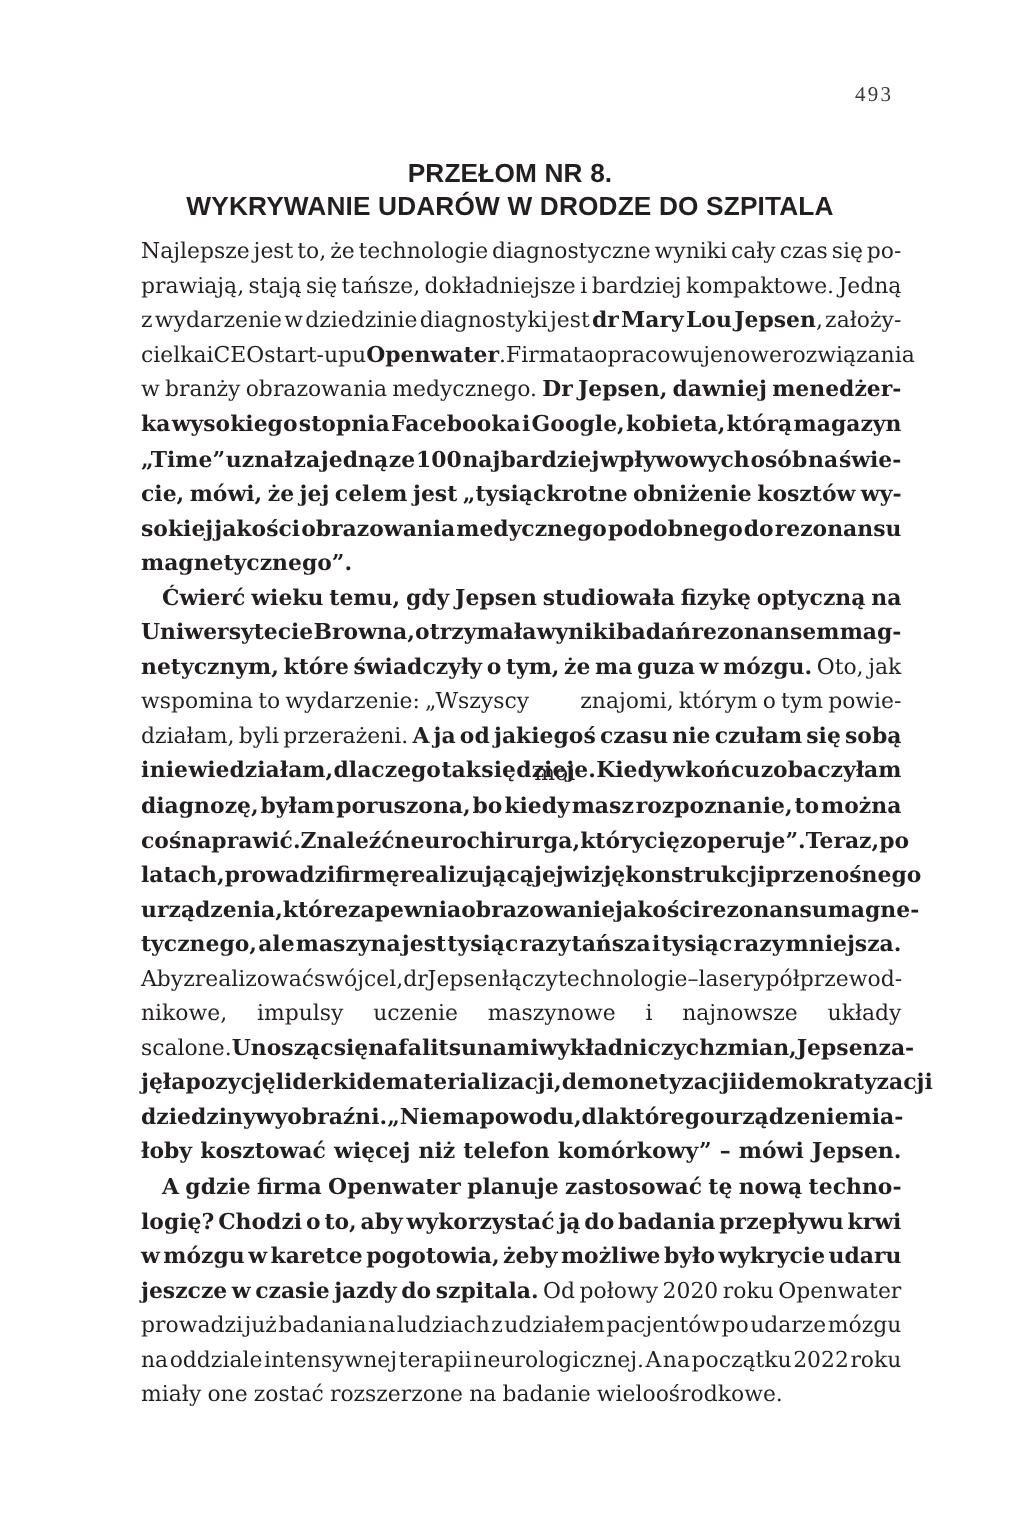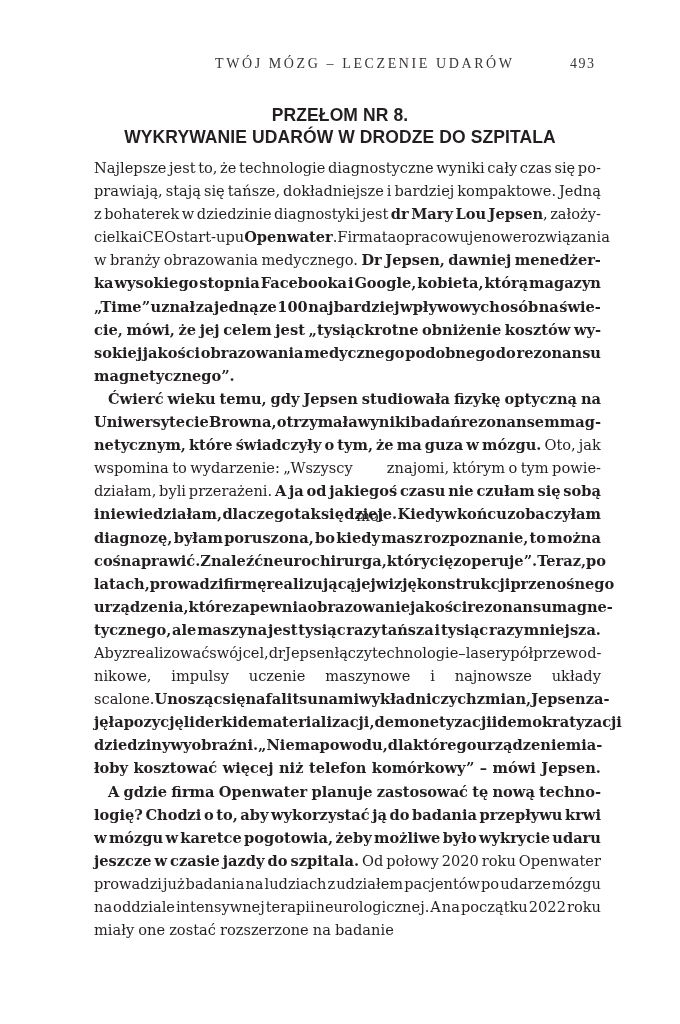--- a/index.html
+++ b/index.html
@@ -77,21 +77,20 @@
     }
     .line.indent {
       padding-left: 14px;
     }
     .b { font-weight: bold; }
   </style>
 </head>
 <body>
 
 <div class="running-head">
-  <span class="running-title">TWÓJ MÓZG – LECZENIE UDARÓW</span>
   <span class="page-number">493</span>
 </div>
 
 <div class="heading">
   <div>PRZEŁOM NR 8.</div>
   <div>WYKRYWANIE UDARÓW W DRODZE DO SZPITALA</div>
 </div>
 
 <div class="body-text" id="body-text">
     <div class="line">
@@ -118,21 +117,21 @@
         <span style="white-space: pre;"><span>dokładniejsze</span></span>
         <span style="white-space: pre;"><span>i</span></span>
         <span style="white-space: pre;"><span>bardziej</span></span>
         <span style="white-space: pre;"><span>kompaktowe.</span></span>
         <span style="white-space: pre;"><span>Jedną</span></span>
       </div>
     </div>
     <div class="line">
       <div style="display: flex; justify-content: space-between; gap: 0px;">
         <span style="white-space: pre;"><span>z</span></span>
-        <span style="white-space: pre;"><span>bohaterek</span></span>
+        <span style="white-space: pre;"><span>wydarzenie</span></span>
         <span style="white-space: pre;"><span>w</span></span>
         <span style="white-space: pre;"><span>dziedzinie</span></span>
         <span style="white-space: pre;"><span>diagnostyki</span></span>
         <span style="white-space: pre;"><span>jest</span></span>
         <span style="white-space: pre;"><span class="b">dr</span></span>
         <span style="white-space: pre;"><span class="b">Mary</span></span>
         <span style="white-space: pre;"><span class="b">Lou</span></span>
         <span style="white-space: pre;"><span class="b">Jepsen</span><span>,</span></span>
         <span style="white-space: pre;"><span>założy-</span></span>
       </div>
@@ -534,15 +533,16 @@
       </div>
     </div>
     <div class="line last">
       <div style="display: flex; justify-content: flex-start; gap: 0px;">
         <span style="white-space: pre; margin-right: 0.28em;"><span>miały</span></span>
         <span style="white-space: pre; margin-right: 0.28em;"><span>one</span></span>
         <span style="white-space: pre; margin-right: 0.28em;"><span>zostać</span></span>
         <span style="white-space: pre; margin-right: 0.28em;"><span>rozszerzone</span></span>
         <span style="white-space: pre; margin-right: 0.28em;"><span>na</span></span>
         <span style="white-space: pre; margin-right: 0.28em;"><span>badanie</span></span>
+        <span style="white-space: pre;"><span>wieloośrodkowe.</span></span>
       </div>
     </div>
   </div>
 
 </body></html>

